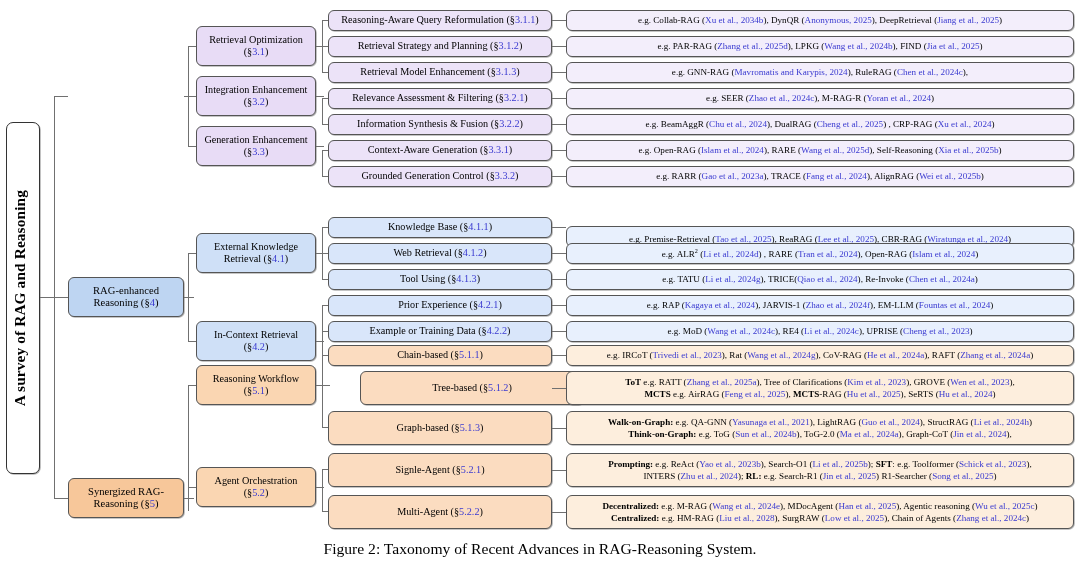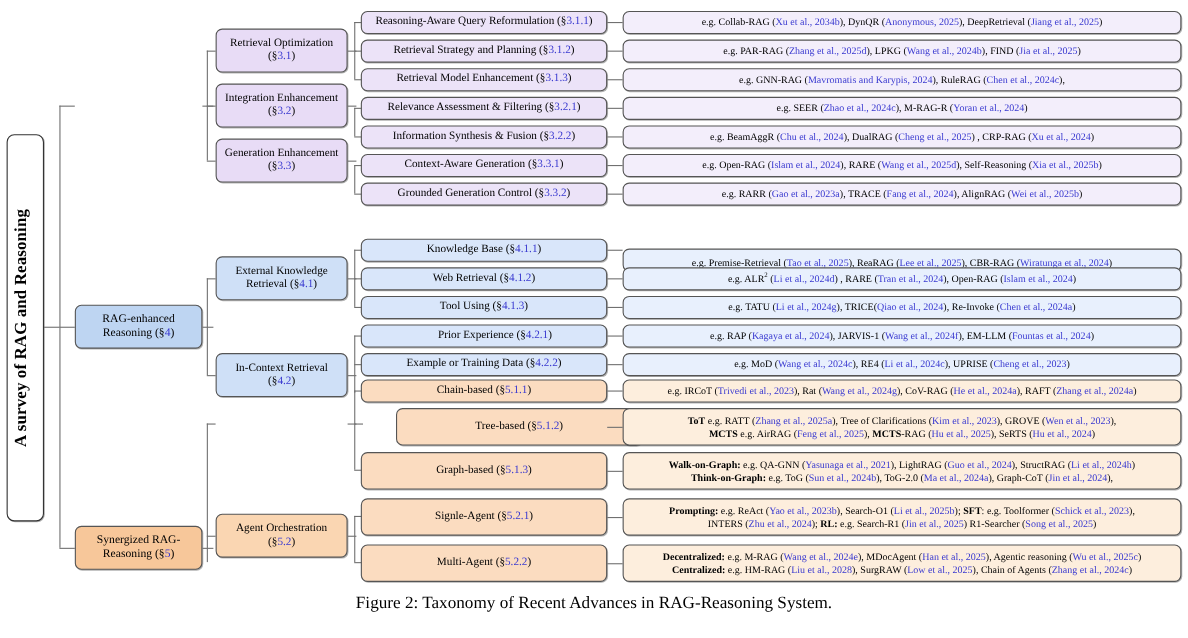--- a/index.html
+++ b/index.html
@@ -117,20 +117,23 @@
     <span class="txt">Integration Enhancement (§<span class="cite">3.2</span>)</span>
   </div>
   <div class="node lvl2 purple" style="top:126px;height:40px;">
     <span class="txt">Generation Enhancement (§<span class="cite">3.3</span>)</span>
   </div>
   <div class="node lvl2 blue" style="top:233px;height:40px;">
     <span class="txt">External Knowledge Retrieval (§<span class="cite">4.1</span>)</span>
   </div>
   <div class="node lvl2 blue" style="top:321px;height:40px;">
     <span class="txt">In-Context Retrieval (§<span class="cite">4.2</span>)</span>
+  </div>
+  <div class="node lvl2 orange" style="top:365px;height:40px;">
+    <span class="txt">Reasoning Workflow (§<span class="cite">5.1</span>)</span>
   </div>
   <div class="node lvl2 orange" style="top:467px;height:40px;">
     <span class="txt">Agent Orchestration (§<span class="cite">5.2</span>)</span>
   </div>
 
   <div class="ln lnh" style="left:316px;top:46px;width:8px;"></div>
   <div class="ln lnv" style="left:322px;top:20px;height:52px;"></div>
   <div class="ln lnh" style="left:322px;top:20px;width:8px;"></div>
   <div class="ln lnh" style="left:322px;top:46px;width:8px;"></div>
   <div class="ln lnh" style="left:322px;top:72px;width:8px;"></div>
@@ -264,21 +267,21 @@
   <div class="node lvl4 blue" style="top:226px;height:21px;align-items:flex-end;">
     <span class="txt">e.g.  Premise-Retrieval (<span class="cite">Tao et al., 2025</span>),  ReaRAG (<span class="cite">Lee et al., 2025</span>),  CBR-RAG (<span class="cite">Wiratunga et al., 2024</span>)</span>
   </div>
   <div class="node lvl4 blue" style="top:243px;height:21px;">
     <span class="txt">e.g.  ALR<sup>2</sup> (<span class="cite">Li et al., 2024d</span>) ,  RARE (<span class="cite">Tran et al., 2024</span>),  Open-RAG (<span class="cite">Islam et al., 2024</span>)</span>
   </div>
   <div class="node lvl4 blue" style="top:269px;height:21px;justify-content:center;">
     <span class="txt">e.g.  TATU (<span class="cite">Li et al., 2024g</span>),  TRICE(<span class="cite">Qiao et al., 2024</span>),  Re-Invoke (<span class="cite">Chen et al., 2024a</span>)</span>
   </div>
   <div class="node lvl4 blue" style="top:295px;height:21px;">
-    <span class="txt">e.g.  RAP (<span class="cite">Kagaya et al., 2024</span>),  JARVIS-1 (<span class="cite">Wang et al., 2024f</span>),  EM-LLM (<span class="cite">Fountas et al., 2024</span>)</span>
+    <span class="txt">e.g.  RAP (<span class="cite">Kagaya et al., 2024</span>),  JARVIS-1 (<span class="cite">Zhao et al., 2024f</span>),  EM-LLM (<span class="cite">Fountas et al., 2024</span>)</span>
   </div>
   <div class="node lvl4 blue" style="top:321px;height:21px;">
     <span class="txt">e.g.  MoD (<span class="cite">Wang et al., 2024c</span>),  RE4 (<span class="cite">Li et al., 2024c</span>),  UPRISE (<span class="cite">Cheng et al., 2023</span>)</span>
   </div>
 
   <div class="node lvl4 orange" style="top:345px;height:21px;">
     <span class="txt">e.g.  IRCoT (<span class="cite">Trivedi et al., 2023</span>), Rat (<span class="cite">Wang et al., 2024g</span>), CoV-RAG (<span class="cite">He et al., 2024a</span>), RAFT (<span class="cite">Zhang et al., 2024a</span>)</span>
   </div>
   <div class="node lvl4 orange" style="top:371px;height:34px;">
     <span class="txt">

